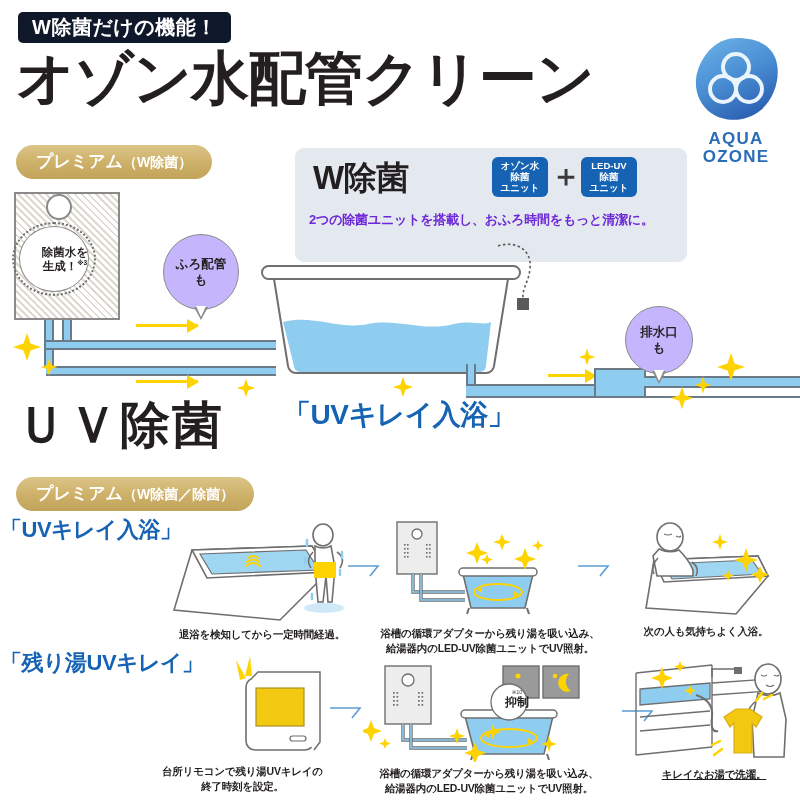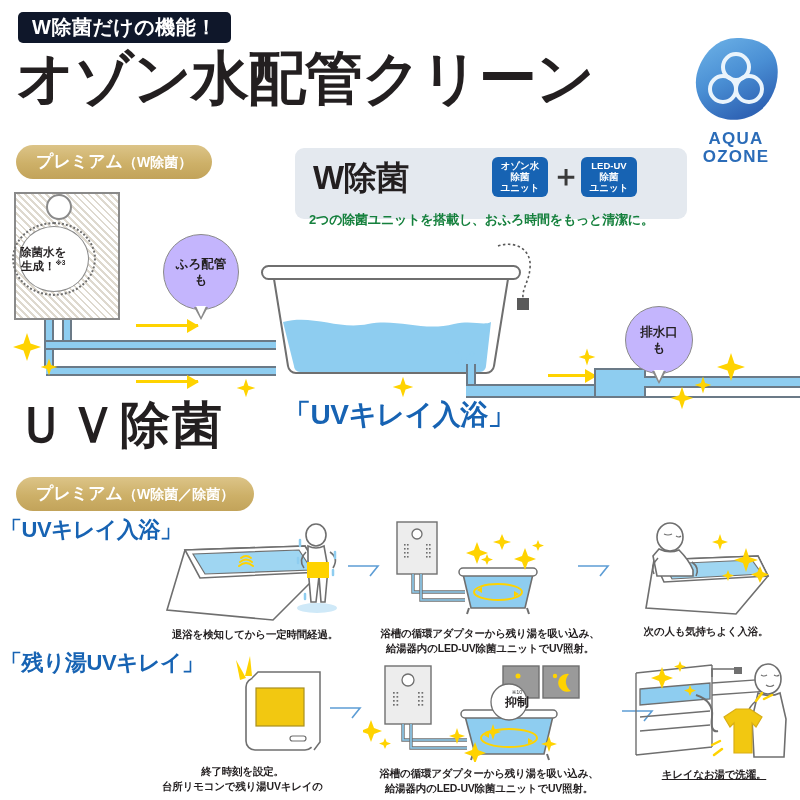--- a/index.html
+++ b/index.html
@@ -57,21 +57,21 @@
     font-weight: bold;
     font-size: 17px;
     letter-spacing: 1.2px;
     line-height: 1.08;
     margin-top: 2px;
   }
 
   
   .wbox {
     left: 295px; top: 148px;
-    width: 392px; height: 71px;
+    width: 392px; height: 114px;
     background: #e4e9ef;
     border-radius: 9px;
   }
   .wbox-title {
     position: absolute; left: 18px; top: 8px;
     font-size: 33px; font-weight: bold; color: #231f20;
     letter-spacing: -0.5px;
   }
   .unit-badge {
     position: absolute;
@@ -86,42 +86,42 @@
     width: 56px;
   }
   #badge-ozone { left: 197px; top: 9px; }
   #badge-leduv { left: 286px; top: 9px; }
   .plus-sign {
     position: absolute; left: 256px; top: 13px;
     font-size: 30px; font-weight: bold; color: #3a3a3a; line-height: 1;
   }
   .wbox-sub {
     position: absolute; left: 14px; top: 63px;
-    font-size: 13px; font-weight: bold; color: #15803d;
+    font-size: 13px; font-weight: bold; color: #6d28d9;
     letter-spacing: -0.2px;
   }
 
   
   .diagram { left: 0; top: 180px; width: 800px; height: 230px; }
 
   .heater {
     left: 14px; top: 12px; width: 106px; height: 128px;
     border: 2px solid #8a8a8a;
     background-image: repeating-linear-gradient(45deg,
         #ffffff 0px, #ffffff 3px, #ded9cf 3px, #ded9cf 5px);
   }
   .heater-dot {
     left: 46px; top: 14px; width: 26px; height: 26px;
     border: 2px solid #8a8a8a; border-radius: 50%; background: #ffffff;
   }
   .heater-circle {
     left: 19px; top: 46px; width: 70px; height: 66px;
     border: 1.6px solid #8a8a8a; border-radius: 50%;
     background: #ffffff;
-    display: flex; align-items: center; justify-content: flex-start;
+    display: flex; align-items: center; justify-content: flex-end;
   }
   .heater-circle span {
     font-size: 11.5px; font-weight: bold; line-height: 1.25;
     text-align: center; color: #231f20;
   }
   .heater-circle sup { font-size: 6.5px; vertical-align: super; }
   .dash-ring {
     left: 12px; top: 42px; width: 84px; height: 74px;
     border: 2.5px dotted #6f6f6f; border-radius: 50%;
   }
@@ -351,21 +351,21 @@
 <div class="abs label-blue" id="label-uv-bath-main">「UVキレイ入浴」</div>
 
 <div class="abs uv-title">ＵＶ除菌</div>
 <div class="abs gold-badge" id="premium-badge-2">
   <span>プレミアム</span>
     <span class="sub">（W除菌／除菌）</span>
 </div>
 
 <div class="abs row-label label-blue" id="row1-label">「UVキレイ入浴」</div>
 
-<div class="panel" style="left:155px; top:518px; width:200px;">
+<div class="panel" style="left:162px; top:518px; width:200px;">
   <svg width="200" height="105" viewBox="0 0 200 105">
 
     <path d="M30 32 L12 92 L118 102 L166 54 L150 28 Z" fill="#ffffff" stroke="#6f6f6f" stroke-width="1.6"></path>
     <path d="M30 32 L150 28 L166 54 L45 60 Z" fill="#ffffff" stroke="#6f6f6f" stroke-width="1.6"></path>
     <path d="M38 36 L144 32 L157 52 L50 56 Z" fill="#9fd6f2" stroke="#6f6f6f" stroke-width="1.2"></path>
 
     <path d="M86 40 q5 -4 10 0 M85 44 q6 -5 12 0 M84 48 q7 -6 14 0" fill="none" stroke="#ffd300" stroke-width="2" stroke-linecap="round"></path>
 
     <ellipse cx="161" cy="17" rx="10" ry="11" fill="#ffffff" stroke="#6f6f6f" stroke-width="1.6"></ellipse>
     <path d="M153 28 q8 4 16 0 l4 22 l-3 34 l-4 0 l-2 -26 l-3 26 l-5 0 l-3 -34 Z" fill="#ffffff" stroke="#6f6f6f" stroke-width="1.6"></path>
@@ -466,22 +466,22 @@
 
     <path d="M106 10 L116 28 L110 30 Z" fill="#ffd300"></path>
     <path d="M120 6 L122 26 L115 26 Z" fill="#ffd300"></path>
 
     <rect x="116" y="28" width="68" height="72" rx="9" fill="#ffffff" stroke="#6f6f6f" stroke-width="1.6"></rect>
     <path d="M122 28 L128 22 L190 22 L190 92 L184 100" fill="#ffffff" stroke="#6f6f6f" stroke-width="1.5"></path>
     <rect x="126" y="38" width="48" height="38" fill="#f2c811" stroke="#a98f20" stroke-width="1.2"></rect>
     <rect x="160" y="86" width="16" height="5" rx="2.5" fill="#ffffff" stroke="#6f6f6f" stroke-width="1.2"></rect>
   </svg>
   <div class="caption">
+    <div>台所リモコンで残り湯UVキレイの</div>
     <div>終了時刻を設定。</div>
-    <div>台所リモコンで残り湯UVキレイの</div>
   </div>
 </div>
 
 <svg class="step-arrow" style="left:330px; top:705px;" width="34" height="16" viewBox="0 0 34 16">
     <path d="M0 3 L30 3 L22 13" fill="none" stroke="#5d9dd5" stroke-width="1.6"></path>
   </svg>
 
 <div class="panel" style="left:363px; top:658px; width:252px;">
   <svg width="252" height="104" viewBox="0 0 252 104">
 

